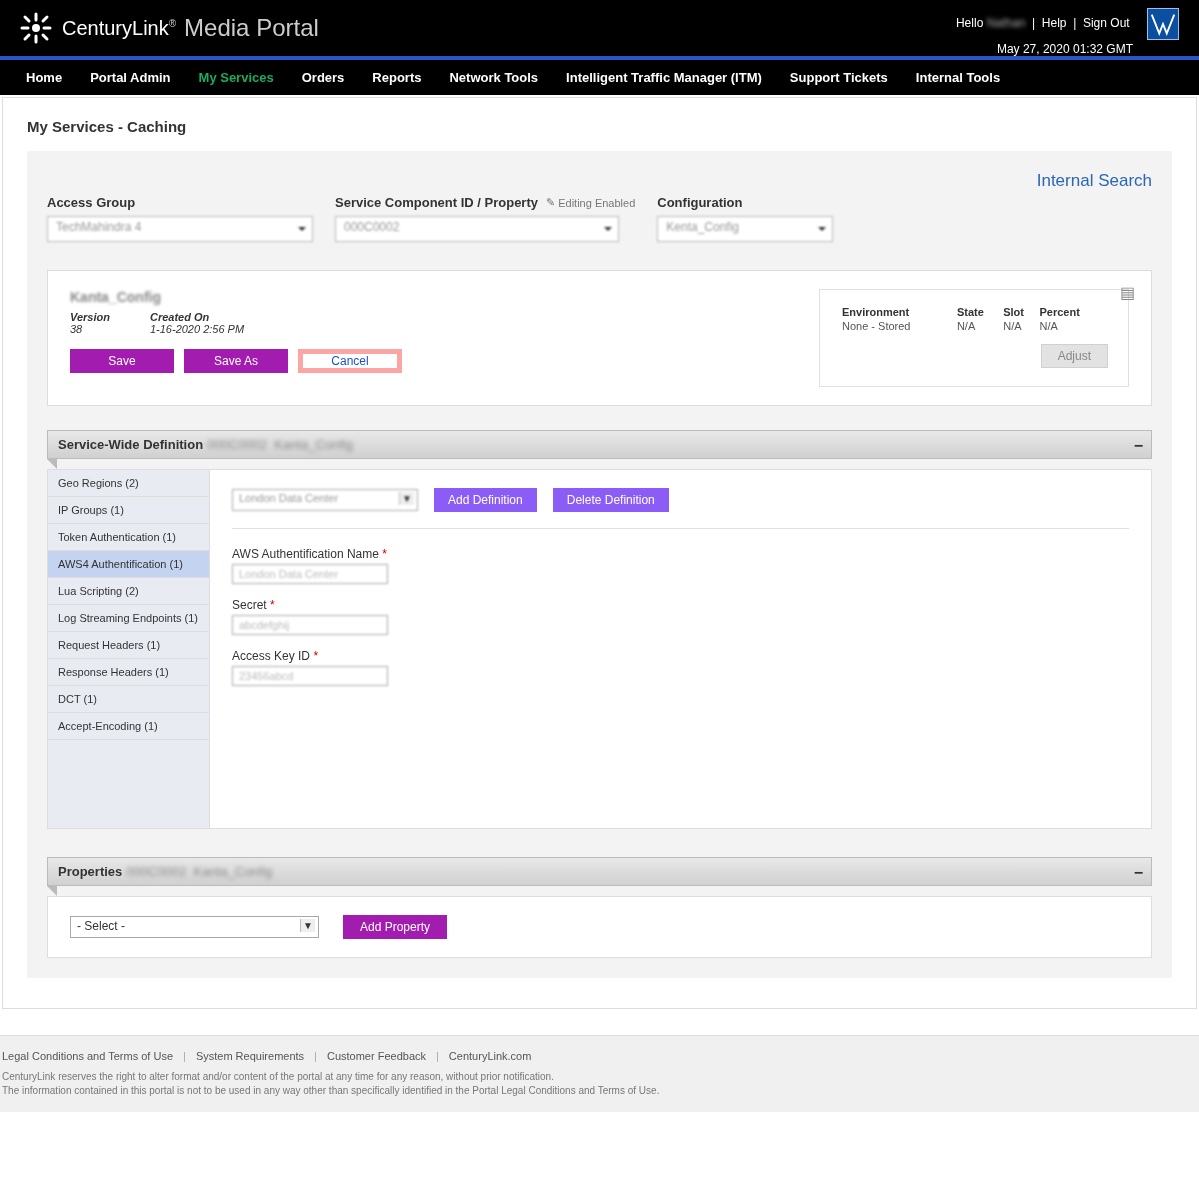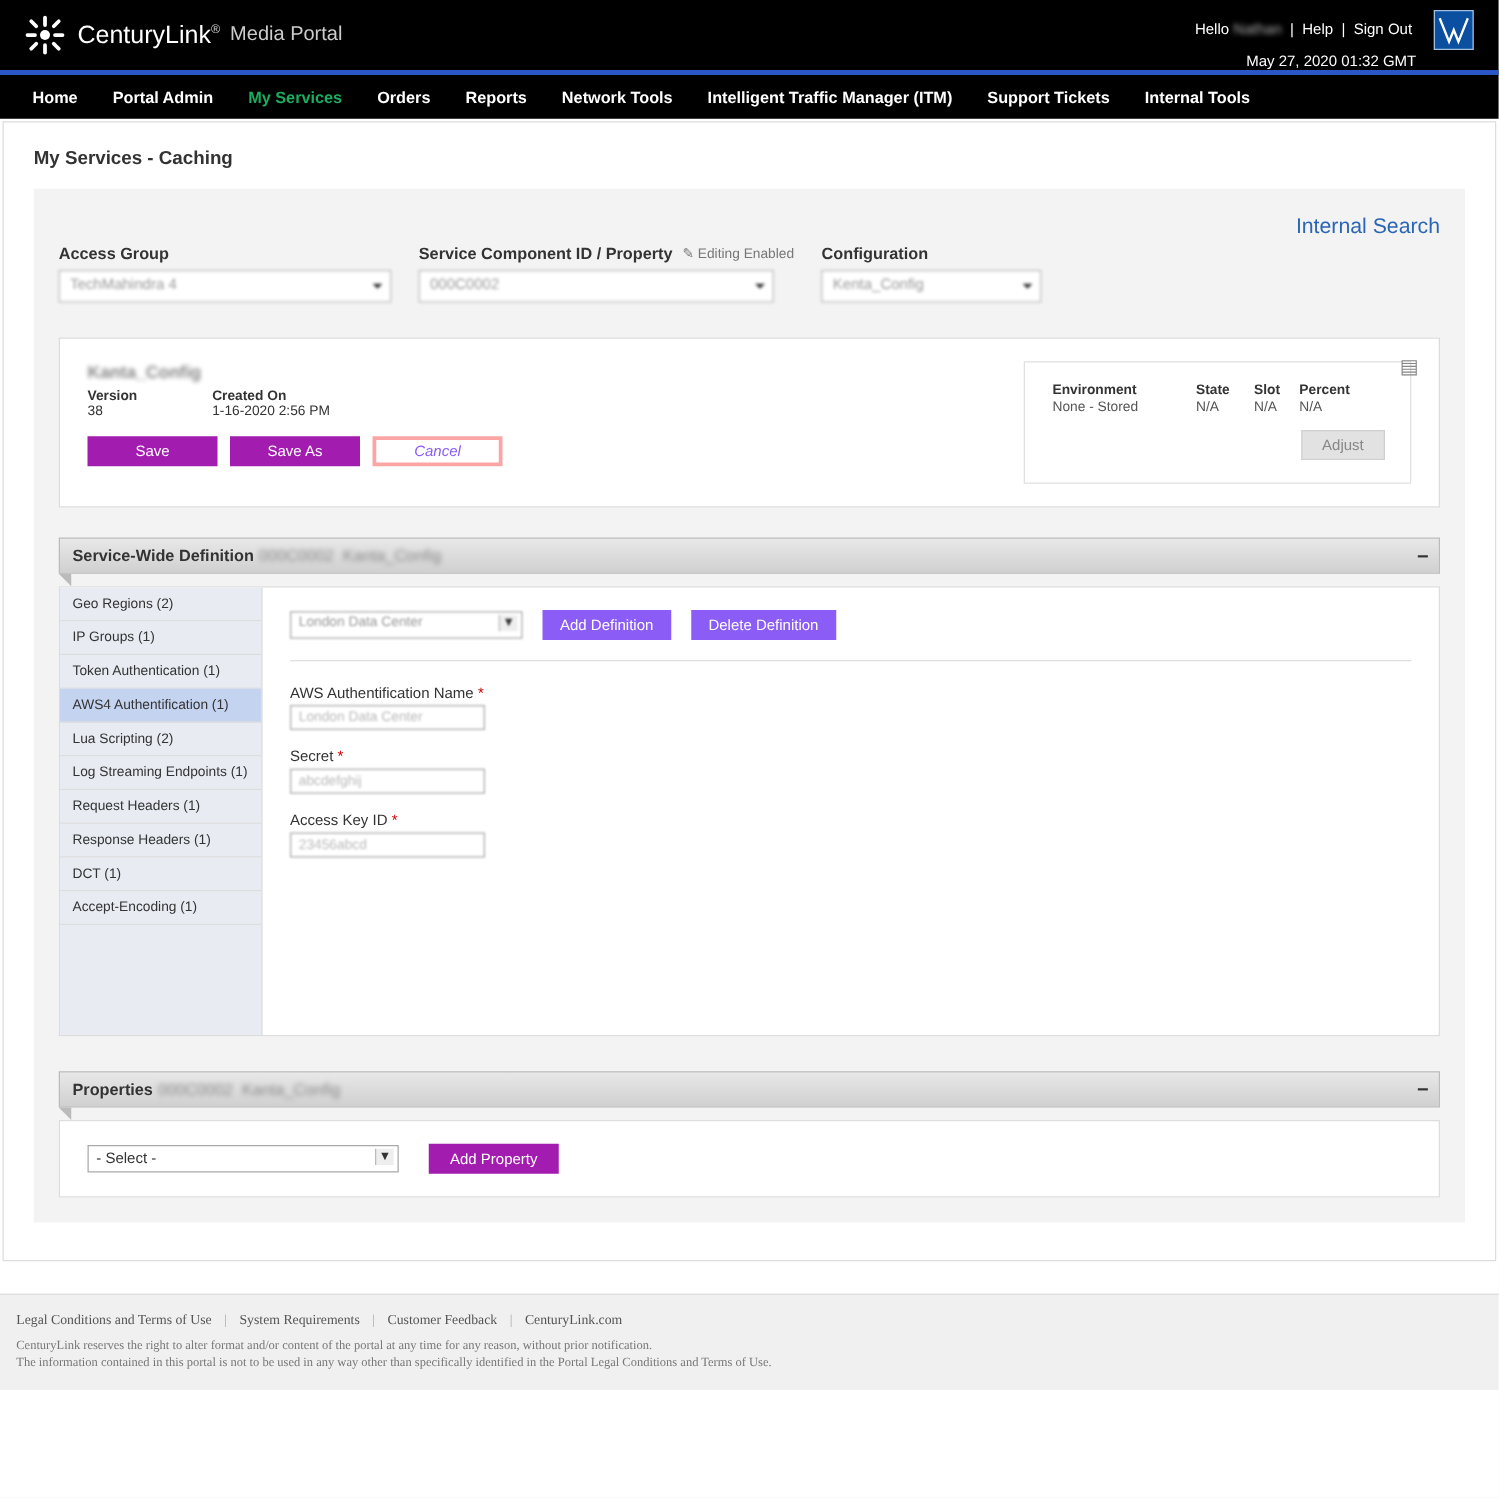--- a/index.html
+++ b/index.html
@@ -1,21 +1,21 @@
 <!DOCTYPE html>
 <html><head>
 <meta charset="utf-8">
 <style>
 * { box-sizing: border-box; margin: 0; padding: 0; }
 body { font-family: Arial, Helvetica, sans-serif; font-size: 13px; color: #333; background: #fff; width: 1199px; }
 .header-bar { background: #000; height: 56px; display: flex; align-items: center; padding: 0 20px; position: relative; }
 .logo-icon { width: 32px; height: 32px; margin-right: 10px; }
 .logo-text { color: #fff; font-size: 20px; }
 .logo-text .tm { font-size: 10px; vertical-align: super; color: #ccc; }
-.logo-sub { color: #ccc; font-size: 16px; margin-left: 8px; font-weight: 300; }
+.logo-sub { color: #ccc; font-size: 24px; margin-left: 8px; font-weight: 300; }
 .header-right { position: absolute; right: 20px; top: 8px; text-align: right; color: #fff; font-size: 12px; }
 .header-right a { color: #fff; text-decoration: none; }
 .header-right .row1 { margin-bottom: 2px; }
 .vyvx-logo { display: inline-block; width: 32px; height: 32px; background: #0a4fa0; border: 1px solid #a0c0e0; margin-left: 14px; vertical-align: middle; position: relative; }
 .vyvx-logo svg { width: 100%; height: 100%; }
 .nav-bar { background: #000; border-top: 4px solid #2a56c6; display: flex; padding: 0 12px; }
 .nav-item { color: #fff; font-weight: bold; font-size: 13px; padding: 10px 14px; cursor: pointer; }
 .nav-item.active { color: #1aad5f; }
 .page-body { padding: 8px 24px 30px 24px; border: 1px solid #ddd; margin: 2px; background: #fff; min-height: 900px; }
 .page-title { font-size: 15px; font-weight: bold; color: #333; margin: 12px 0 16px 0; }
@@ -26,26 +26,26 @@
 .filter-label { font-weight: bold; font-size: 13px; margin-bottom: 6px; display: flex; align-items: center; gap: 8px; }
 .editing-enabled { font-size: 11px; font-weight: normal; color: #777; display: inline-flex; align-items: center; gap: 3px; }
 .select-like { background: #fff; border: 1px solid #b8b8b8; height: 26px; padding: 3px 20px 3px 8px; position: relative; font-size: 12px; color: #999; cursor: pointer; filter: blur(1.2px); }
 .select-like::after { content: ""; position: absolute; right: 6px; top: 10px; border: 4px solid transparent; border-top-color: #333; }
 .filter-col.w1 .select-like { width: 266px; }
 .filter-col.w2 .select-like { width: 284px; }
 .filter-col.w3 .select-like { width: 176px; }
 .config-card { background: #fff; border: 1px solid #dcdcdc; padding: 18px 22px; position: relative; display: flex; align-items: flex-start; gap: 40px; }
 .config-left { flex: 0 0 auto; }
 .config-title { font-size: 14px; font-weight: bold; color: #888; filter: blur(1.5px); margin-bottom: 6px; }
-.config-meta { display: flex; gap: 60px; font-size: 11px; color: #333; margin-bottom: 14px; }
+.config-meta { display: flex; gap: 40px; font-size: 11px; color: #333; margin-bottom: 14px; font-style: italic; }
 .config-meta .lbl { font-weight: bold; }
 .btn-row { display: flex; gap: 10px; }
 .btn { height: 24px; border: none; font-size: 12px; cursor: pointer; min-width: 104px; padding: 0 12px; }
 .btn-primary { background: #a21caf; color: #fff; }
-.btn-secondary { background: #fff; color: #8b5cf6; border: 3px solid #fca5a5; font-style: italic; }
+.btn-secondary { background: #fff; color: #1d4ed8; border: 5px solid #fca5a5; }
 .config-right { background: #fff; border: 1px solid #e0e0e0; padding: 14px 20px 18px 20px; margin-left: auto; width: 310px; }
 .env-table { width: 100%; font-size: 11px; }
 .env-table th { text-align: left; font-weight: bold; color: #333; padding-bottom: 0; }
 .env-table td { color: #555; }
 .adjust-wrap { text-align: right; margin-top: 10px; }
 .btn-adjust { background: #e2e2e2; color: #888; border: 1px solid #d0d0d0; height: 24px; padding: 0 16px; font-size: 12px; cursor: default; }
 .panel-icon { position: absolute; right: 16px; top: 12px; font-size: 16px; color: #888; }
 .section-bar { background: linear-gradient(#e8e8e8,#d0d0d0); border: 1px solid #bbb; padding: 6px 10px; font-size: 13px; font-weight: bold; color: #333; margin-top: 24px; display: flex; align-items: flex-end; position: relative; }
 .section-bar .blur { filter: blur(2px); color: #888; font-weight: normal; margin-left: 4px; }
 .collapse-icon { position: absolute; right: 8px; top: 6px; font-size: 16px; color: #333; cursor: pointer; font-weight: bold; }
@@ -60,21 +60,21 @@
 .select-dd::after { content: "▼"; position: absolute; right: 3px; top: 2px; font-size: 10px; color: #333; background: #eee; padding: 1px 2px; border-left: 1px solid #bbb; }
 .btn-blue2 { background: #8b5cf6; color: #fff; border: none; height: 24px; padding: 0 14px; font-size: 12px; cursor: pointer; }
 .form-field { margin-bottom: 14px; }
 .form-field label { font-size: 12px; color: #333; display: block; margin-bottom: 3px; }
 .req { color: #c00; }
 .form-field input { width: 156px; height: 20px; border: 1px solid #a9a9a9; padding: 2px 6px; font-size: 11px; color: #bbb; }
 .form-field input.blur-val { filter: blur(1px); }
 .props-body { padding: 18px 22px; display: flex; gap: 24px; align-items: center; border: 1px solid #ddd; background: #fff; }
 .props-select { width: 249px; height: 22px; border: 1px solid #a9a9a9; font-size: 12px; padding: 2px 18px 2px 6px; position: relative; background: #fff; }
 .props-select::after { content: "▼"; position: absolute; right: 3px; top: 2px; font-size: 10px; color: #333; background: #eee; padding: 1px 2px; border-left: 1px solid #bbb; }
-.footer { background: #f0f0f0; border-top: 1px solid #ddd; padding: 14px 13px; font-size: 11px; color: #555; margin-top: 26px; font-family: Liberation Serif, serif; }
+.footer { background: #f0f0f0; border-top: 1px solid #ddd; padding: 14px 2px; font-size: 11px; color: #555; margin-top: 26px; }
 .footer a { color: #555; text-decoration: none; }
 .footer .sep { margin: 0 10px; color: #aaa; }
 .footer .small { color: #777; font-size: 10px; margin-top: 8px; line-height: 1.4; }
 </style>
 </head>
 <body>
 
 <div class="header-bar">
   <span class="logo-icon">
     <svg viewBox="0 0 32 32">

